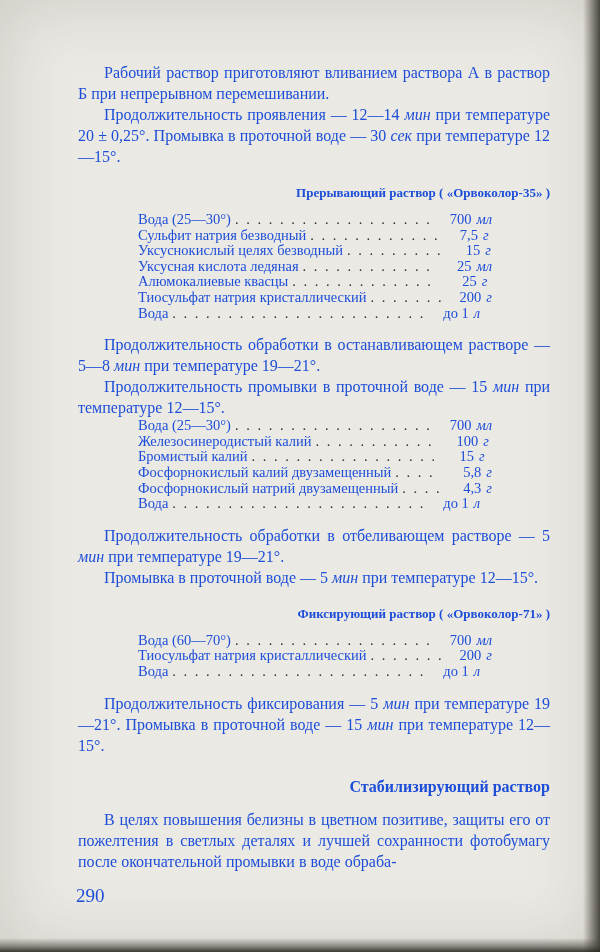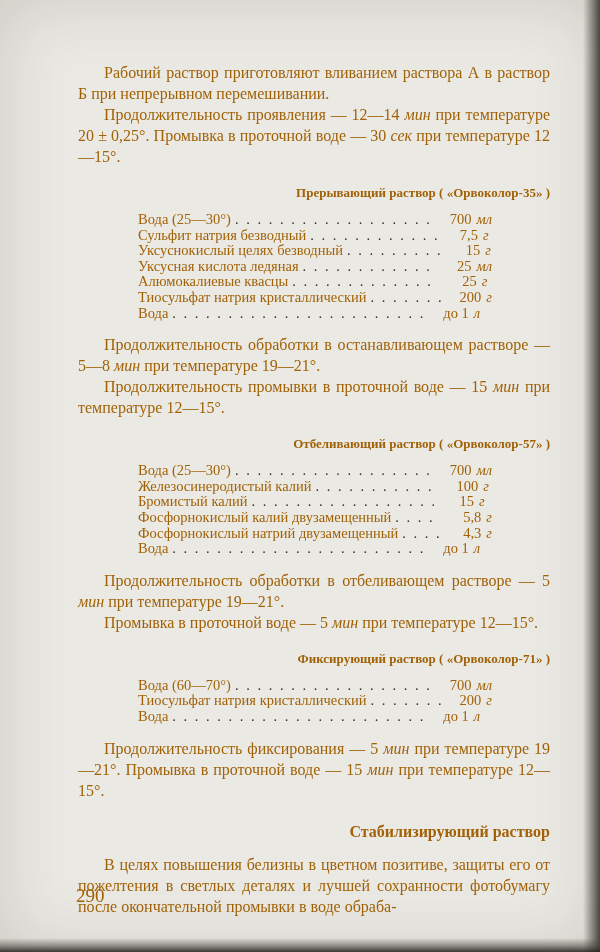--- a/index.html
+++ b/index.html
@@ -4,21 +4,21 @@
 <style>
   html,body { margin:0; padding:0; background:#777; }
   .page {
     position:relative;
     width:600px; height:952px;
     margin:0 auto;
     background:#ebe9e4;
     box-shadow: inset 0 0 70px rgba(95,90,78,0.22);
     overflow:hidden;
     font-family:"Liberation Serif","DejaVu Serif",serif;
-    color:#a16207;
+    color:#1d4ed8;
   }
   .scan-edge-right {
     position:absolute; top:0; right:0; width:17px; height:100%;
     background:linear-gradient(to right, rgba(60,56,50,0) 0%, rgba(75,70,62,0.45) 45%, rgba(48,45,40,0.85) 100%);
     pointer-events:none;
   }
   .scan-edge-bottom {
     position:absolute; left:0; bottom:0; width:100%; height:14px;
     background:linear-gradient(to bottom, rgba(60,56,50,0) 0%, rgba(70,66,58,0.5) 55%, rgba(42,40,36,0.9) 100%);
     pointer-events:none;
@@ -105,21 +105,20 @@
         <span class="r-name">Вода</span>
           <span class="leader"></span>
           <span class="r-val">до 1</span>
           <span class="r-unit">л</span>
       </div>
     </div>
 
     <p class="para"><span>Продолжительность обработки в останавливающем растворе — 5—8 </span><em>мин</em><span> при температуре 19—21°.</span></p>
     <p class="para"><span>Продолжительность промывки в проточной воде — 15 </span><em>мин</em><span> при температуре 12—15°.</span></p>
 
-    <div class="recipe-title">Отбеливающий раствор ( «Орвоколор-57» )</div>
     <div class="recipe-rows">
       <div class="r-row">
         <span class="r-name">Вода (25—30°)</span>
           <span class="leader"></span>
           <span class="r-val">700</span>
           <span class="r-unit">мл</span>
       </div>
       <div class="r-row">
         <span class="r-name">Железосинеродистый калий</span>
           <span class="leader"></span>

